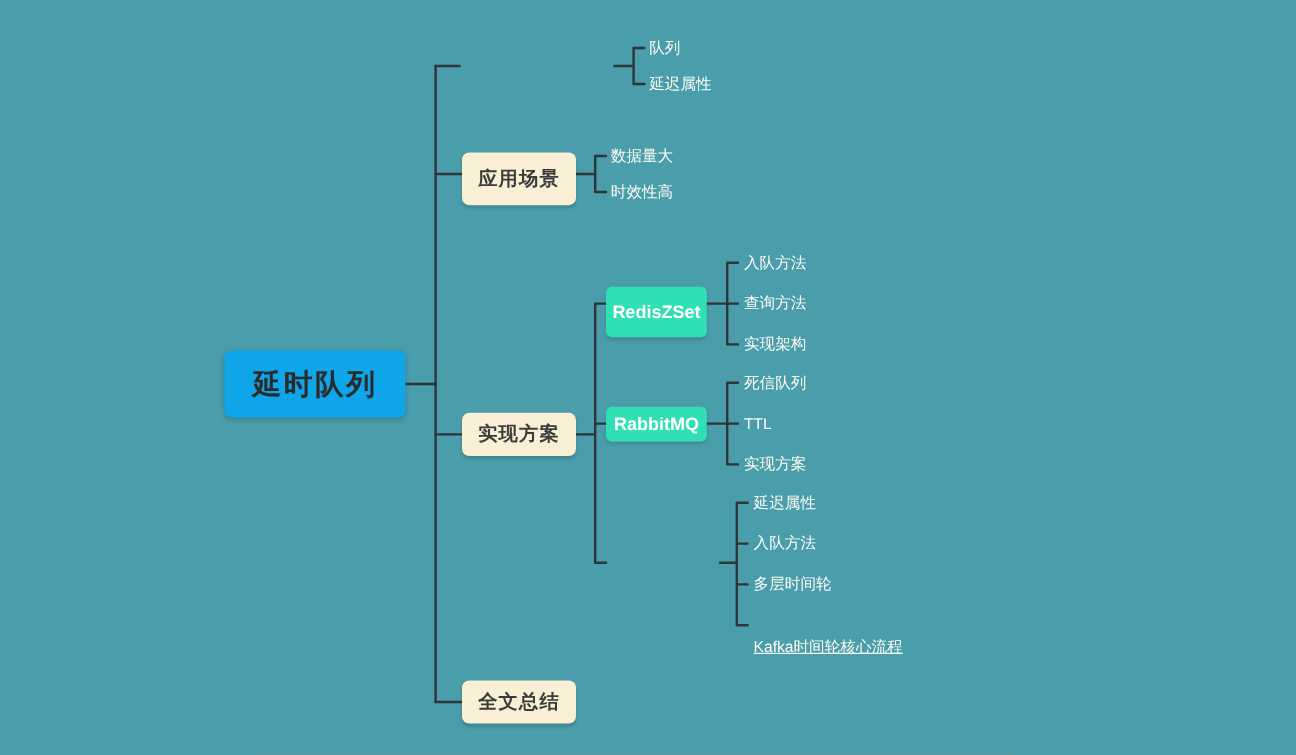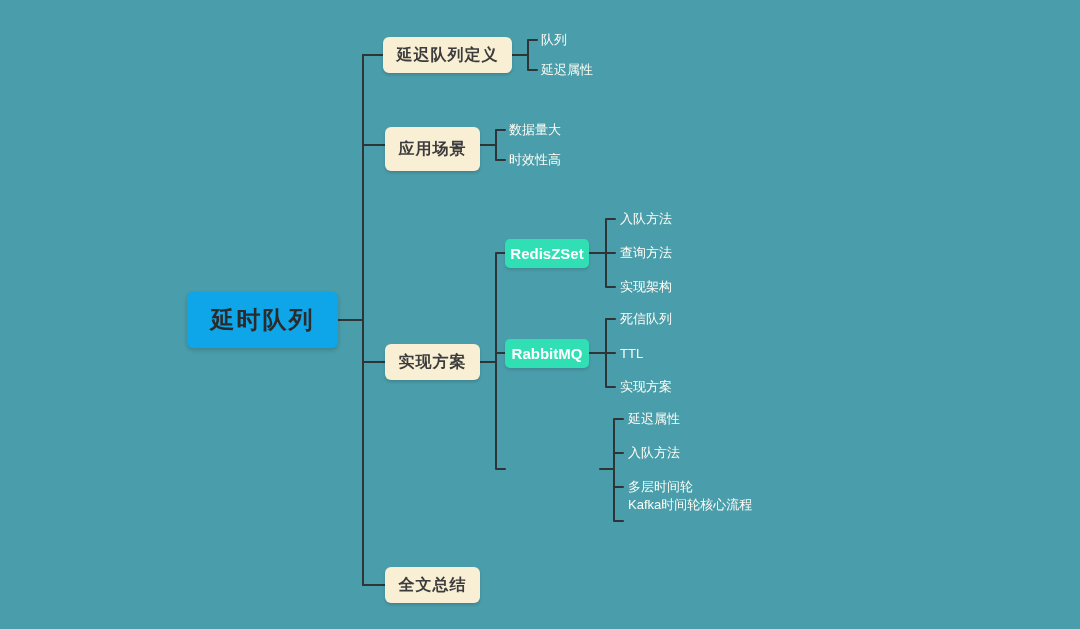--- a/index.html
+++ b/index.html
@@ -78,45 +78,44 @@
 
     <path d="M588 253 H606 M606 219 V287 M606 219 H615 M606 253 H615 M606 287 H615"></path>
 
     <path d="M588 353 H606 M606 319 V387 M606 319 H615 M606 353 H615 M606 387 H615"></path>
 
     <path d="M600 469 H614 M614 419 V521 M614 419 H623 M614 453 H623 M614 487 H623 M614 521 H623"></path>
   </svg>
 
   <div class="node root-node" style="left:187px;top:292px;width:151px;height:56px;">延时队列</div>
 
-  <div class="node branch-node" style="left:383px;top:37px;width:129px;height:36px;">延迟队列定义</div>
 
   <div class="node branch-node" style="left:385px;top:127px;width:95px;height:44px;">应用场景</div>
 
   <div class="node branch-node" style="left:385px;top:344px;width:95px;height:36px;">实现方案</div>
 
   <div class="node branch-node" style="left:385px;top:567px;width:95px;height:36px;">全文总结</div>
 
   <span class="leaf" style="left:541px;top:40px;">队列</span>
   <span class="leaf" style="left:541px;top:70px;">延迟属性</span>
 
   <span class="leaf" style="left:509px;top:130px;">数据量大</span>
   <span class="leaf" style="left:509px;top:160px;">时效性高</span>
 
-  <div class="node child-node" style="left:505px;top:239px;width:84px;height:29px;">RedisZSet</div>
+  <div class="node child-node" style="left:505px;top:239px;width:84px;height:42px;">RedisZSet</div>
 
   <div class="node child-node" style="left:505px;top:339px;width:84px;height:29px;">RabbitMQ</div>
 
 
   <span class="leaf" style="left:620px;top:219px;">入队方法</span>
   <span class="leaf" style="left:620px;top:253px;">查询方法</span>
   <span class="leaf" style="left:620px;top:287px;">实现架构</span>
 
   <span class="leaf" style="left:620px;top:319px;">死信队列</span>
   <span class="leaf" style="left:620px;top:353px;">TTL</span>
   <span class="leaf" style="left:620px;top:387px;">实现方案</span>
 
   <span class="leaf" style="left:628px;top:419px;">延迟属性</span>
   <span class="leaf" style="left:628px;top:453px;">入队方法</span>
   <span class="leaf" style="left:628px;top:487px;">多层时间轮</span>
-  <span class="leaf" style="left:628px;top:505px;">Kafka时间轮核心流程</span>
+  <span class="leaf" style="left:628px;top:539px;text-decoration:underline;">Kafka时间轮核心流程</span>
 
 </div>
 
 </body></html>

